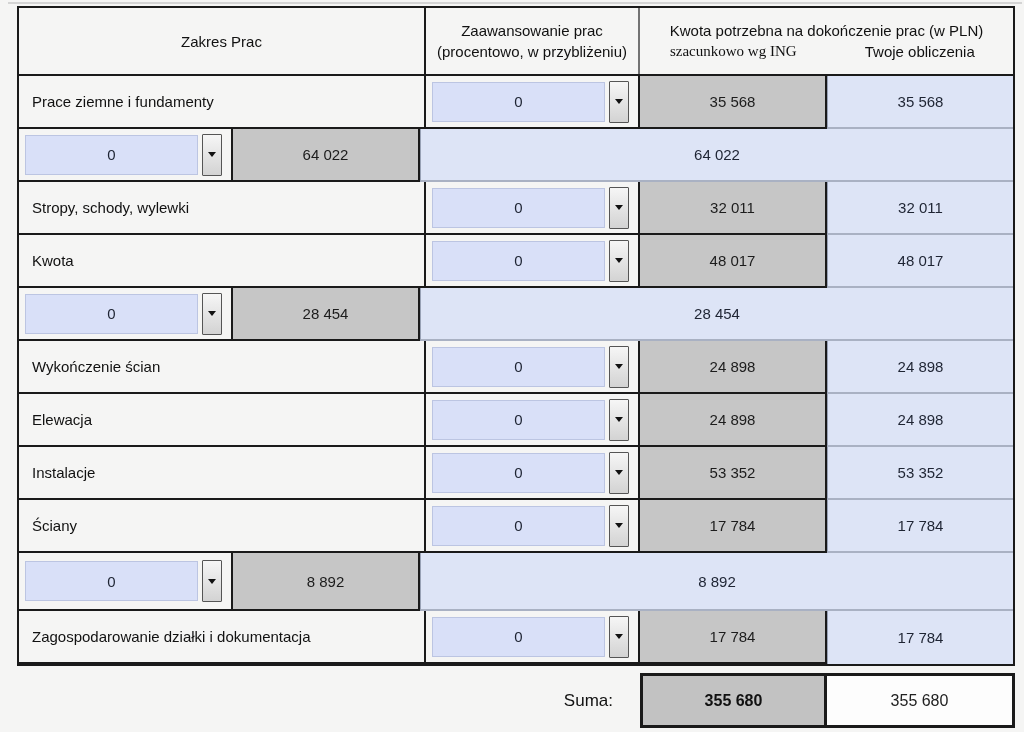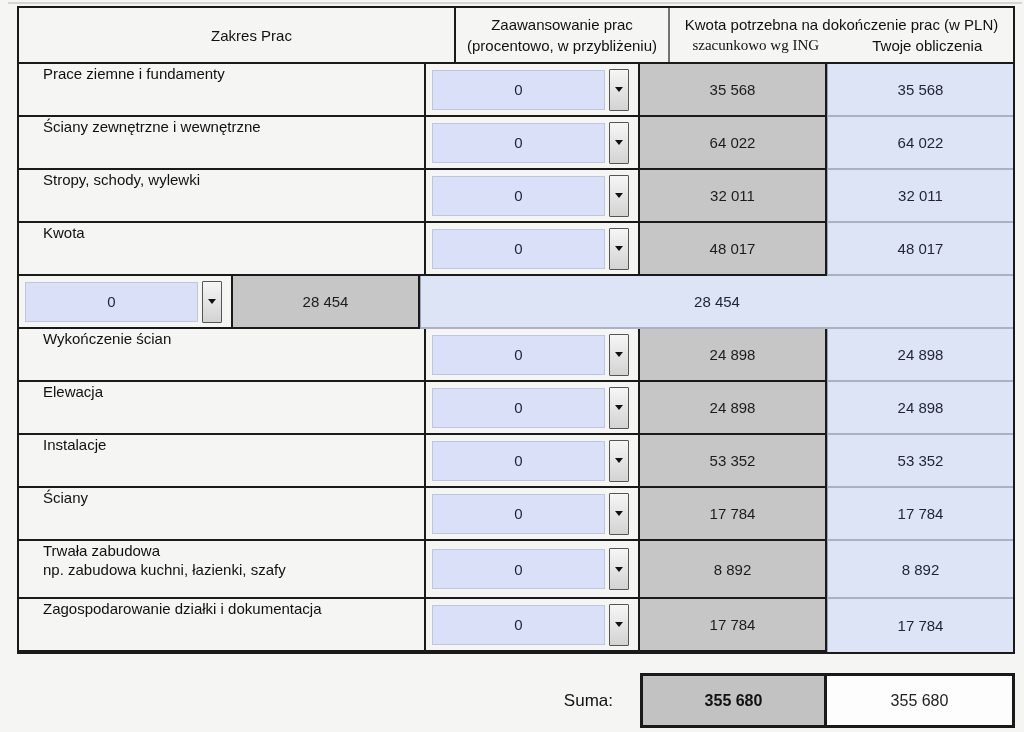--- a/index.html
+++ b/index.html
@@ -14,36 +14,36 @@
   .top-edge-line {
     position: absolute; top: 2px; left: 8px; right: 2px; height: 2px;
     background: #d4d4d4;
   }
   .work-table {
     position: absolute; left: 17px; top: 6px; width: 998px;
     border: 2px solid #1a1a1a;
     background: #f5f5f4;
   }
   
-  .thead { display: flex; height: 56px; border-bottom: 2px solid #1a1a1a; padding-left: 30px; }
+  .thead { display: flex; height: 68px; border-bottom: 2px solid #1a1a1a; }
   .th { display: flex; flex-direction: column; align-items: center; justify-content: center; text-align: center; font-size: 15px; line-height: 21px; }
   .th-scope   { width: 407px; border-right: 2px solid #1a1a1a; }
   .th-progress{ width: 214px; border-right: 2px solid #737373; }
   .th-amount  { flex: 1; }
   .th-amount .sub-row { display: flex; width: 100%; }
   .th-amount .sub-row span { display: block; }
   .sub-ing { width: 50%; text-align: center; font-family: Liberation Serif, serif; }
   .sub-own { width: 50%; }
   
   .row { display: flex; height: 53px; }
   .row:nth-child(10) { height: 58px; }
   .c1 {
     width: 407px; border-right: 2px solid #1a1a1a; border-bottom: 2px solid #1a1a1a;
-    display: flex; flex-direction: column; 
-    padding-left: 24px; font-size: 15px; line-height: 19px;
+    display: flex; flex-direction: column; justify-content: center;
+    padding-left: 13px; font-size: 15px; line-height: 19px;
   }
   .c2 {
     width: 214px; border-right: 2px solid #1a1a1a; border-bottom: 2px solid #1a1a1a;
     display: flex; align-items: center; padding: 0 9px 0 6px; gap: 4px;
   }
   .spin-field {
     flex: 1; height: 40px;
     background: #d9e0f8; border: 1px solid #bcc5e2;
     display: flex; align-items: center; justify-content: center;
     font-size: 15px; color: #1e2433;
@@ -133,24 +133,20 @@
       <span>35 568</span>
     </div>
     <div class="c4">
       <div class="own-cell">
         <span>35 568</span>
       </div>
     </div>
   </div>
 
   <div class="row">
-    <div class="c1">
-      <span>Ściany zewnętrzne i wewnętrzne</span>
-
-    </div>
     <div class="c2">
       <div class="spin-field">
         <span>0</span>
       </div>
       <div class="spin-btn">
         <span class="arrow-down"></span>
       </div>
     </div>
     <div class="c3">
       <span>64 022</span>
@@ -313,24 +309,20 @@
       <span>17 784</span>
     </div>
     <div class="c4">
       <div class="own-cell">
         <span>17 784</span>
       </div>
     </div>
   </div>
 
   <div class="row">
-    <div class="c1">
-      <span>Trwała zabudowa</span>
-      <span>np. zabudowa kuchni, łazienki, szafy</span>
-    </div>
     <div class="c2">
       <div class="spin-field">
         <span>0</span>
       </div>
       <div class="spin-btn">
         <span class="arrow-down"></span>
       </div>
     </div>
     <div class="c3">
       <span>8 892</span>

